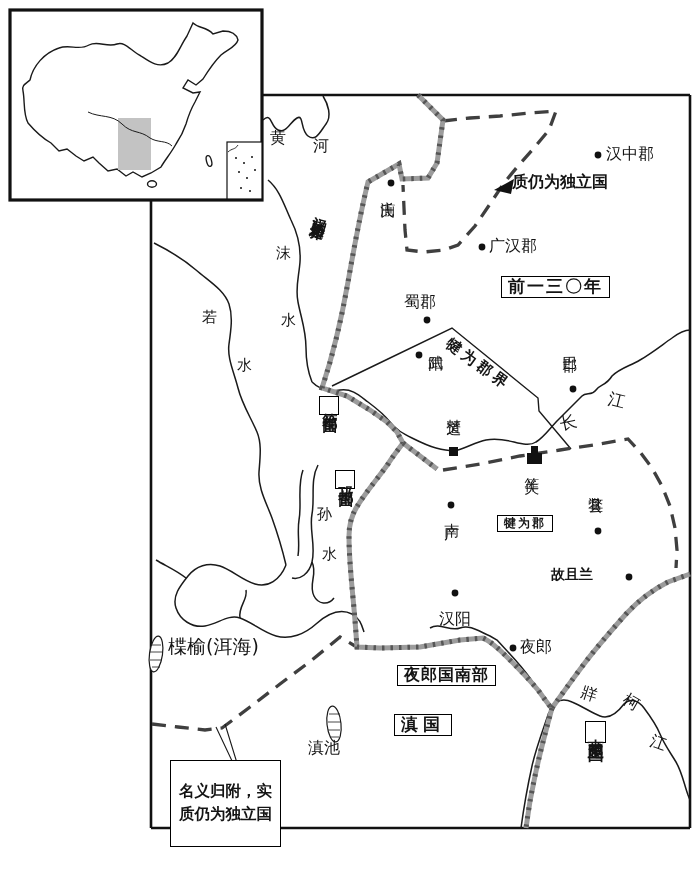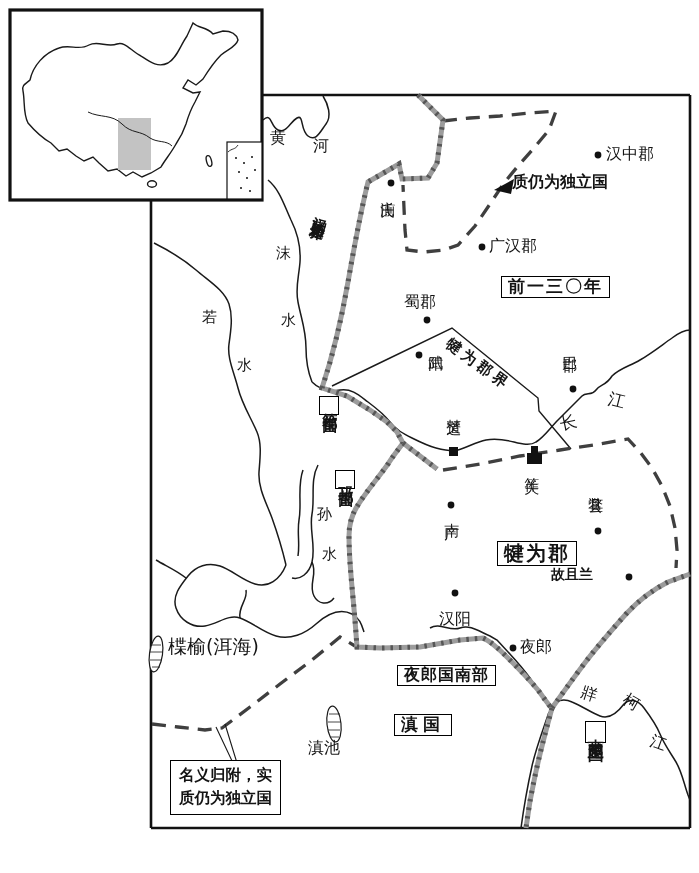--- a/index.html
+++ b/index.html
@@ -180,31 +180,31 @@
 
 <div class="lbl v" style="left:445px;top:407px;font-size:15px;">僰道</div>
 <div class="lbl v" style="left:523px;top:465px;font-size:15px;">筰关</div>
 
 <div class="lbl" style="left:317px;top:507px;font-size:15px;">孙</div>
 <div class="lbl" style="left:322px;top:547px;font-size:15px;">水</div>
 
 <div class="lbl v" style="left:443px;top:511px;font-size:15px;">南广</div>
 <div class="lbl v" style="left:587px;top:485px;font-size:15px;">鳖县</div>
 
-<div class="lbl b boxed" style="left:497px;top:541px;font-size:20px;letter-spacing:2px;">犍为郡</div>
+<div class="lbl b boxed" style="left:497px;top:515px;font-size:12px;letter-spacing:2px;">犍为郡</div>
 <div class="lbl" style="left:551px;top:567px;font-size:14px;font-weight:bold;">故且兰</div>
 <div class="lbl" style="left:439px;top:596px;font-size:16px;margin-top:15px;">汉阳</div>
 <div class="lbl" style="left:520px;top:639px;font-size:16px;">夜郎</div>
 <div class="lbl" style="left:168px;top:637px;font-size:19px;">楪榆(洱海)</div>
 
 <div class="lbl b boxed" style="left:397px;top:665px;font-size:16px;letter-spacing:1px;">夜郎国南部</div>
 <div class="lbl b boxed" style="left:346px;top:714px;font-size:17px;letter-spacing:5px;margin-left:48px;">滇国</div>
 <div class="lbl" style="left:308px;top:740px;font-size:16px;">滇池</div>
 
-<div class="lbl b boxed" style="left:170px;top:760px;font-size:15.5px;text-align:center;line-height:1.5;padding:3px 8px;">
+<div class="lbl b boxed" style="left:170px;top:760px;font-size:15.5px;text-align:center;line-height:1.5;padding:19px 8px;">
   <div>名义归附，实</div>
   <div>质仍为独立国</div>
 </div>
 
 <div class="lbl" style="left:581px;top:686px;font-size:16px;transform:rotate(18deg);">牂</div>
 <div class="lbl" style="left:623px;top:694px;font-size:16px;transform:rotate(30deg);">柯</div>
 <div class="lbl" style="left:650px;top:735px;font-size:16px;transform:rotate(20deg);">江</div>
 
 <div class="lbl b vboxed" style="left:585px;top:721px;font-size:16px;">南越王国</div>
 

